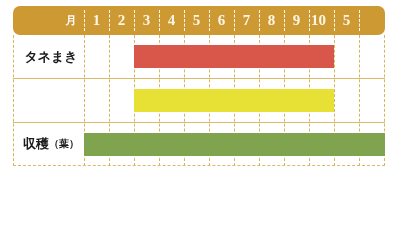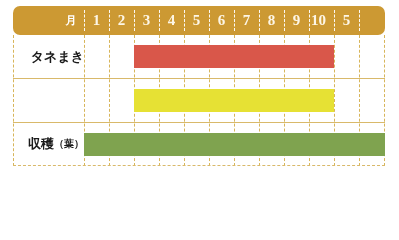--- a/index.html
+++ b/index.html
@@ -123,21 +123,21 @@
     height: 131px;
     border-left: 1px dashed #d7b55a;
   }
 
   .row-label {
     position: absolute;
     left: 5px;
     width: 66px;
     display: flex;
     align-items: center;
-    justify-content: flex-end;
+    justify-content: center;
     color: #1a1a1a;
     font-family: "Liberation Serif", "DejaVu Serif", serif;
     font-size: 13px;
     font-weight: bold;
     white-space: nowrap;
     box-sizing: border-box;
   }
   .row-label .sub {
     font-size: 10px;
     font-weight: bold;

